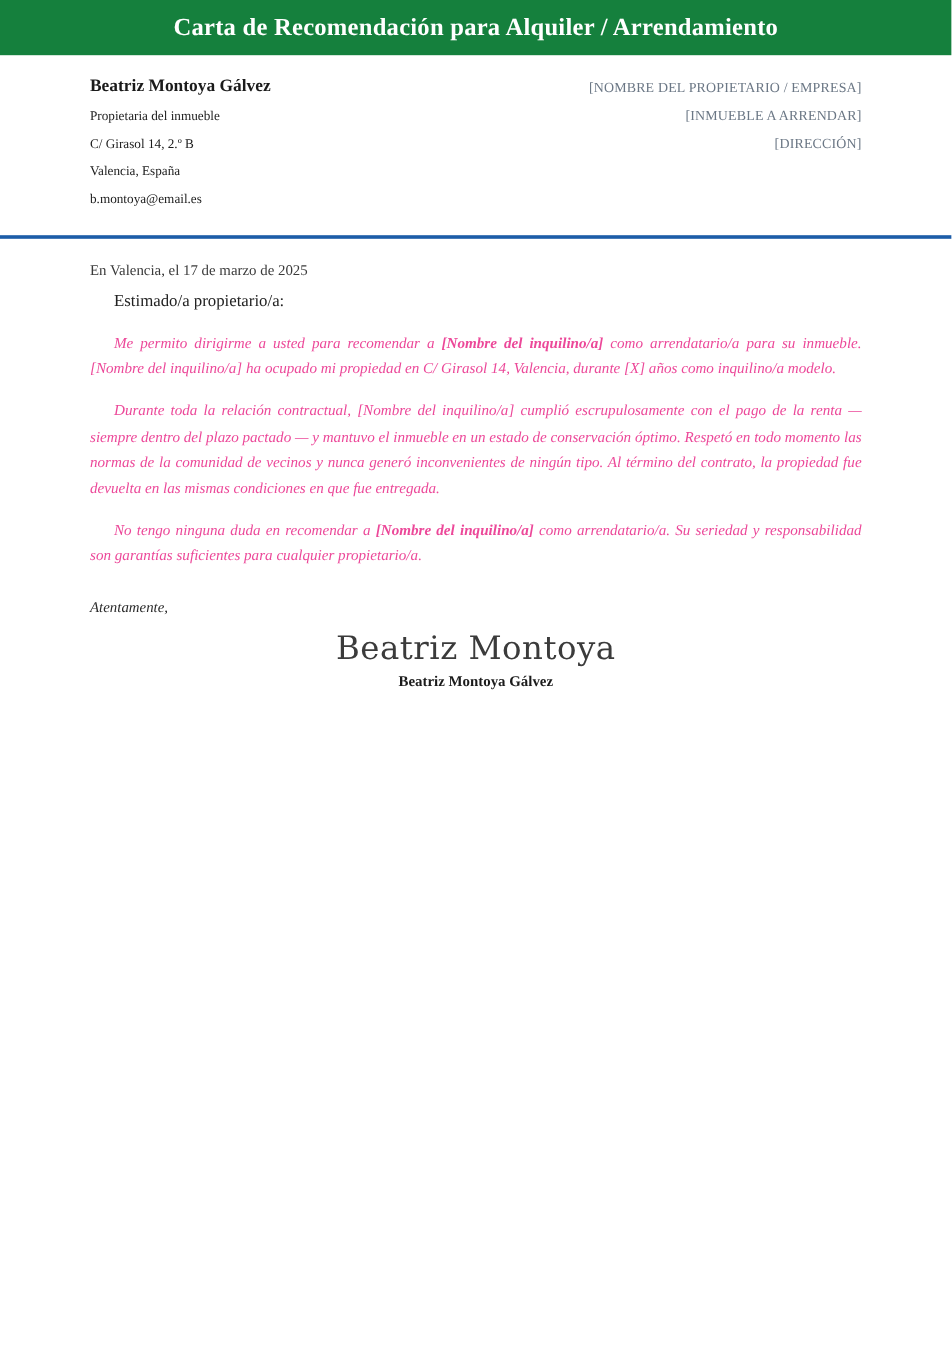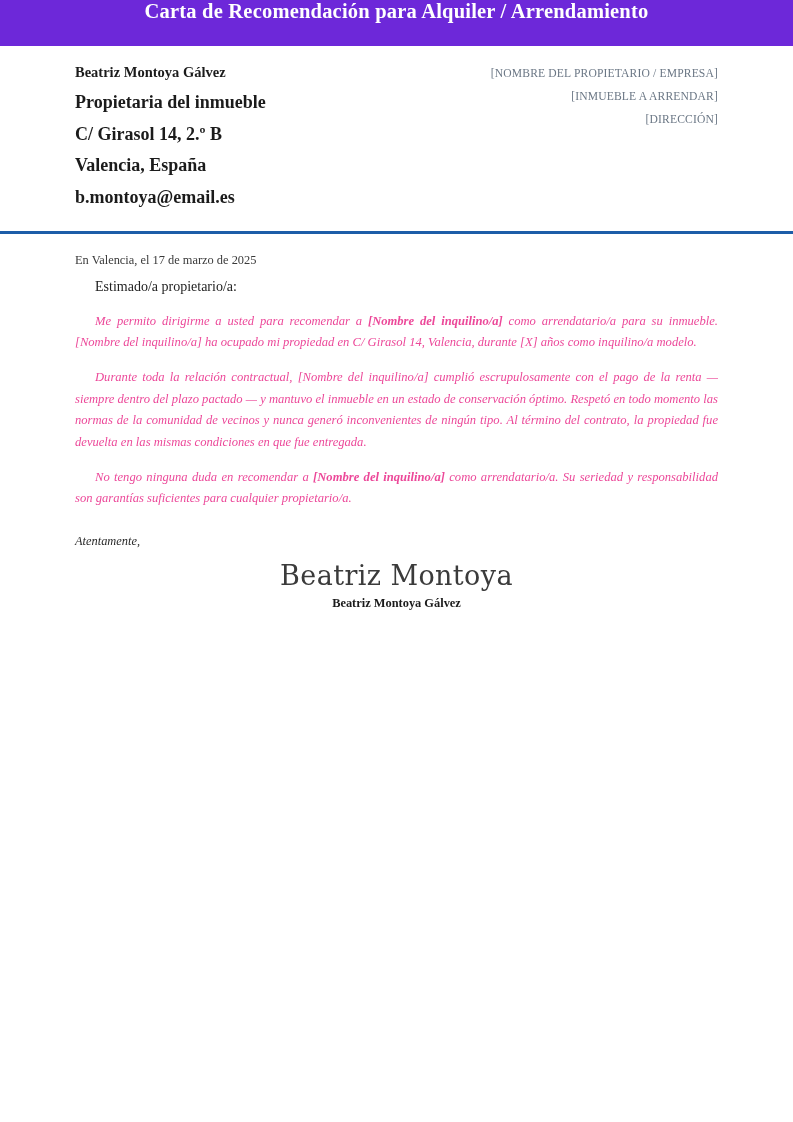--- a/index.html
+++ b/index.html
@@ -17,25 +17,25 @@
   }
 
   .page {
     width: 793px;
     background: #ffffff;
     position: relative;
   }
 
   
   .header-band {
-    background: #6d28d9;
+    background: #15803d;
     width: 100%;
     height: 46px;
     display: flex;
-    align-items: flex-start;
+    align-items: center;
     justify-content: center;
     box-sizing: border-box;
   }
   .header-title {
     color: #ffffff;
     font-family: "Liberation Serif", "DejaVu Serif", serif;
     font-weight: bold;
     font-size: 20.5px;
     letter-spacing: 0.2px;
     text-align: center;
@@ -54,22 +54,22 @@
     flex: 0 0 auto;
   }
   .sender-name {
     font-weight: bold;
     font-size: 14.5px;
     color: #1b1b1b;
     margin: 0 0 10px 0;
     line-height: 1.2;
   }
   .sender-line {
-    font-weight: bold;
-    font-size: 18px;
+    font-weight: normal;
+    font-size: 11px;
     color: #1b1b1b;
     margin: 4px 0 9px 0;
     line-height: 1.25;
   }
   .recipient-block {
     flex: 0 0 auto;
     text-align: right;
     padding-top: 2px;
   }
   .recipient-line {

